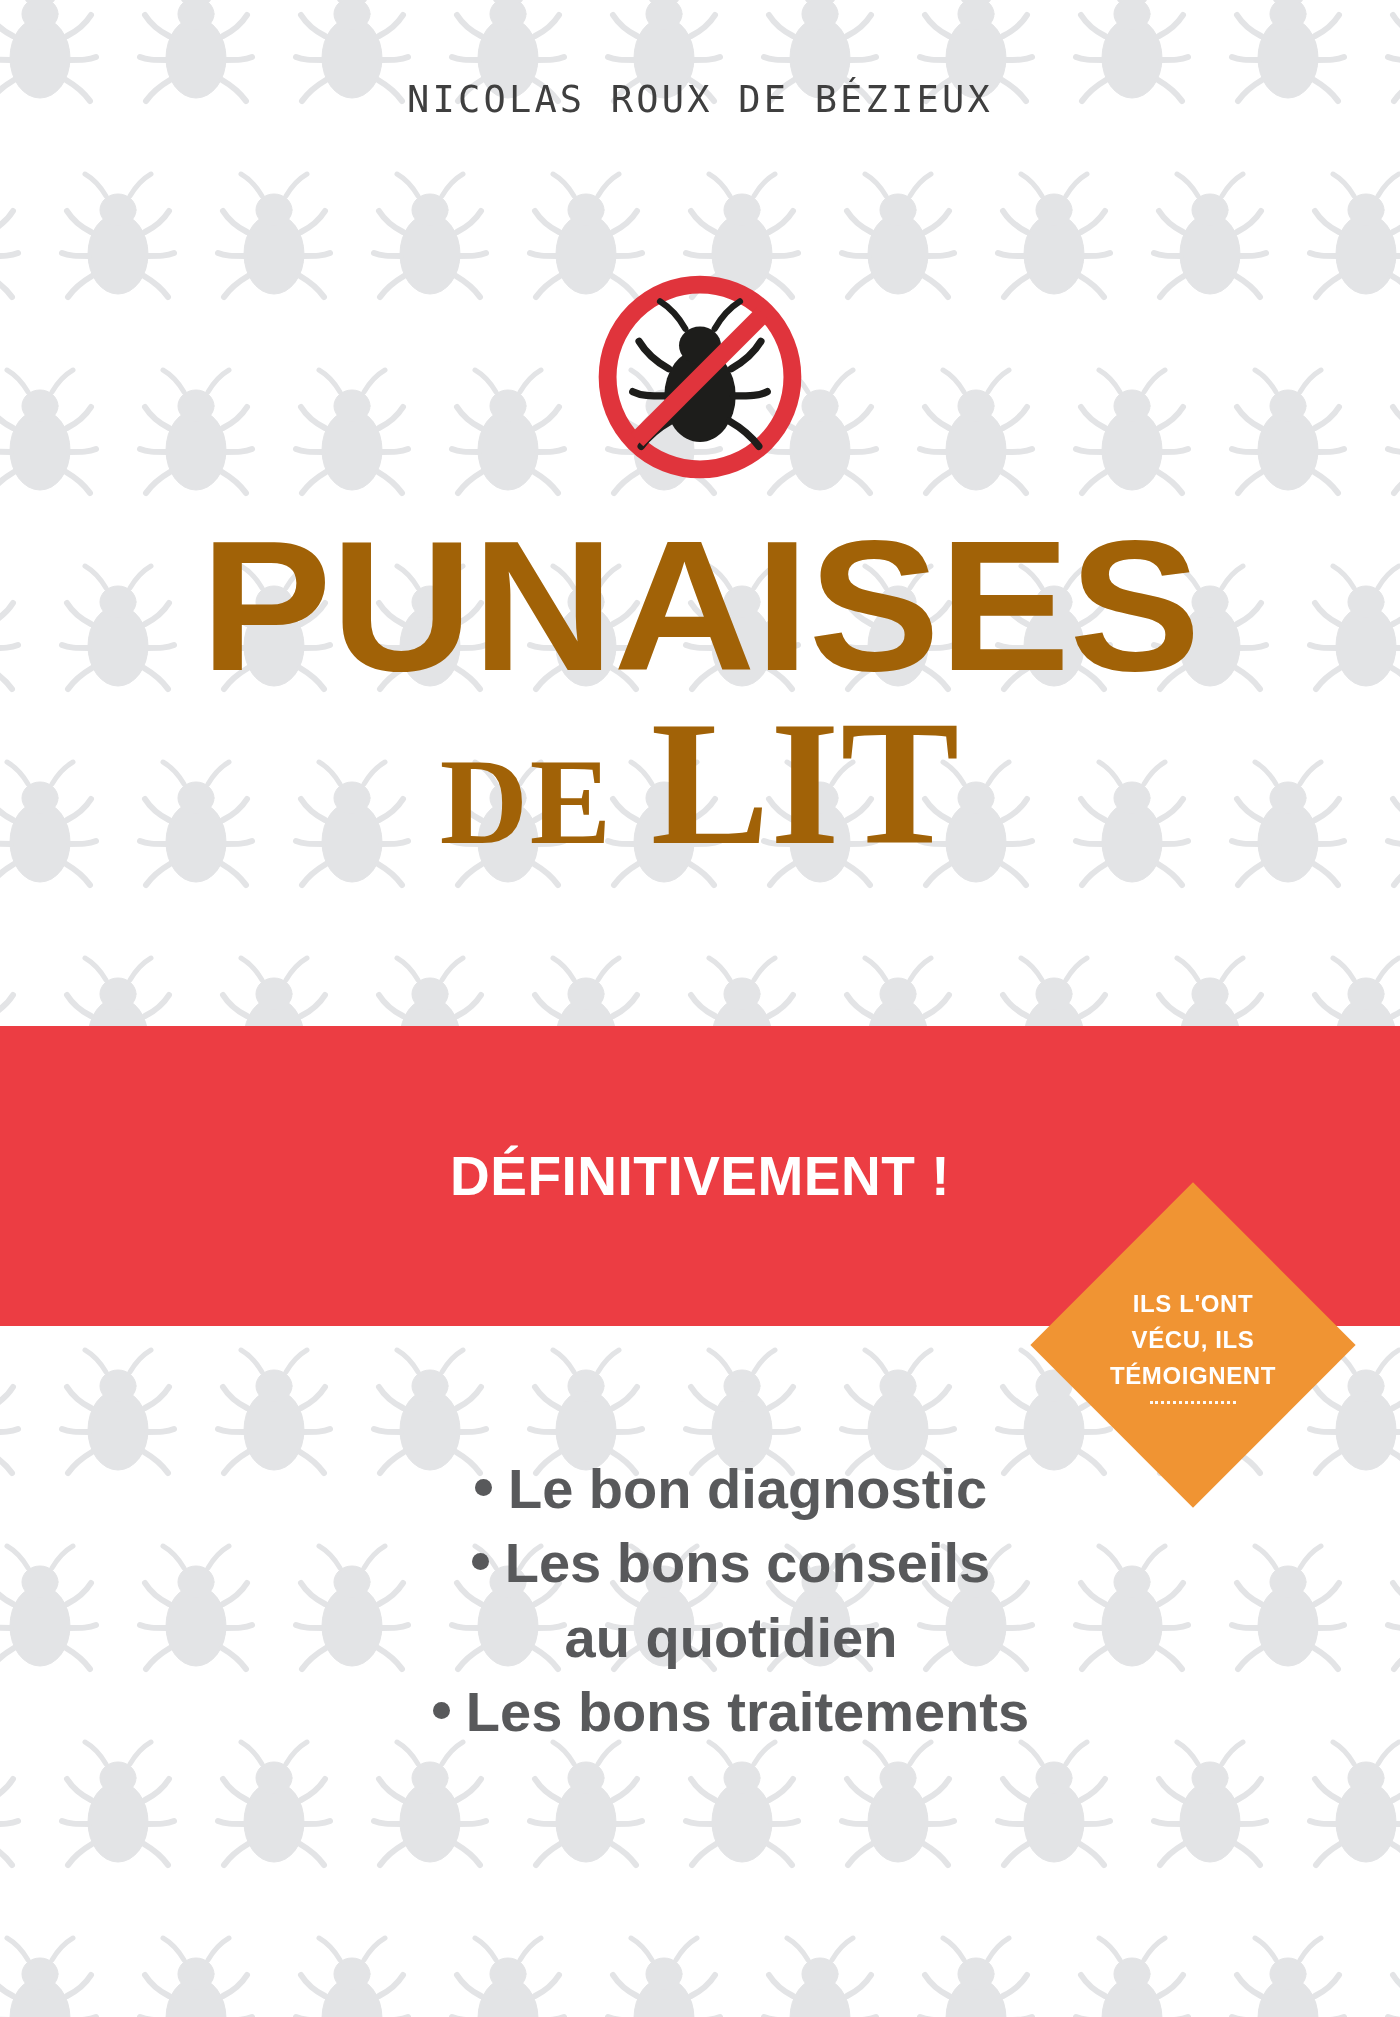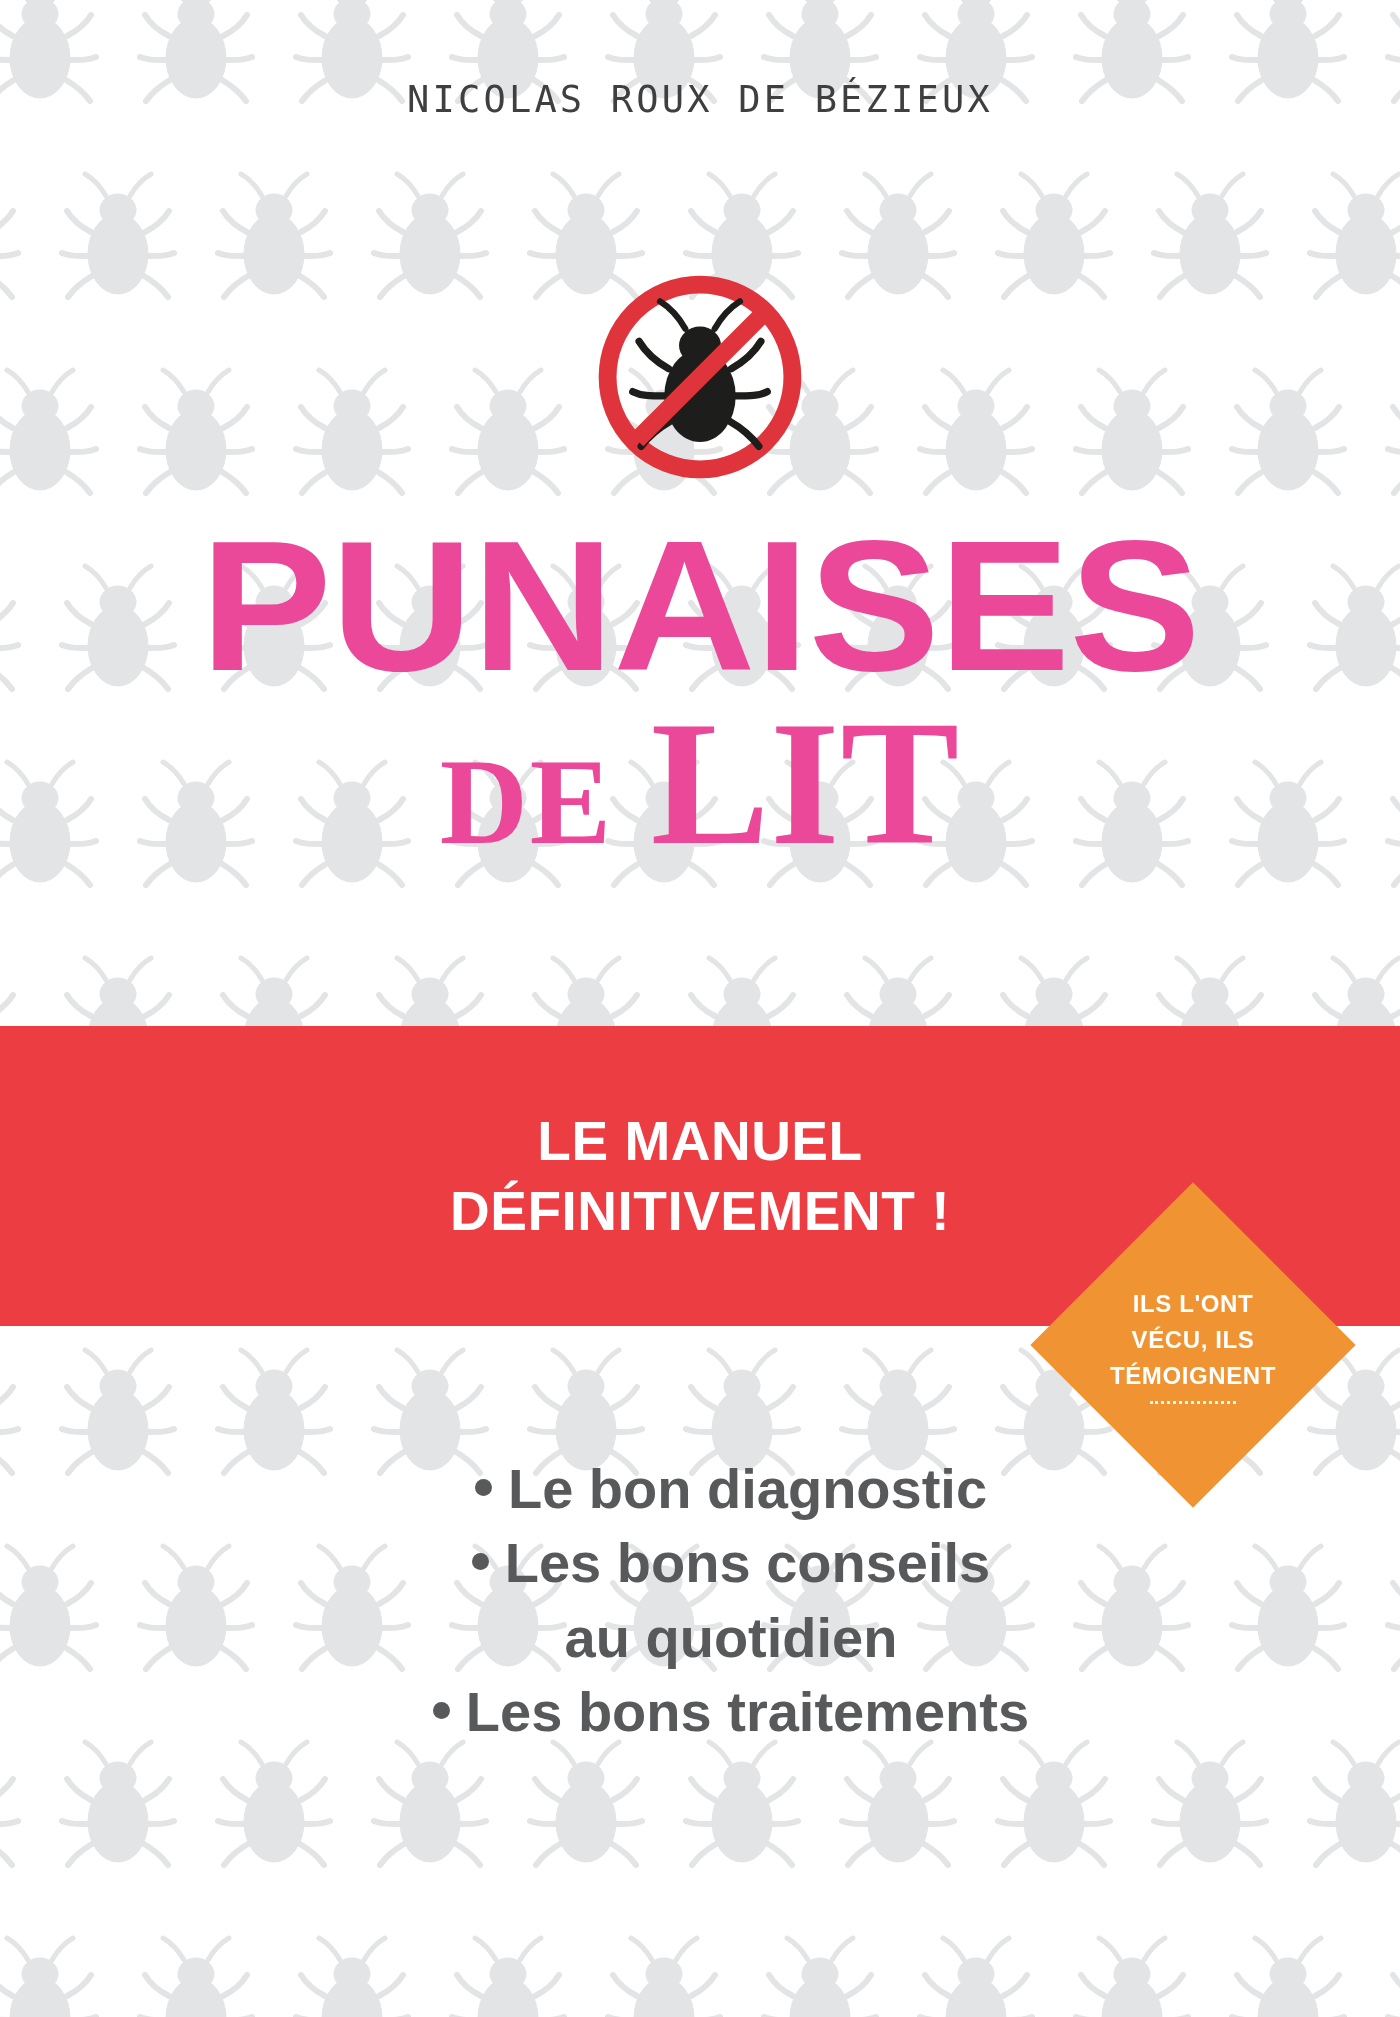--- a/index.html
+++ b/index.html
@@ -61,21 +61,21 @@
   #forbidden-sign svg { display:block; width:100%; height:100%; }
 
   
   #title-block {
     position: absolute;
     top: 520px;
     left: 0;
     width: 100%;
     z-index: 5;
     text-align: center;
-    color: #ec4899;
+    color: #a16207;
   }
   #title-line1 {
     font-size: 186px;
     line-height: 0.92;
     font-weight: 700;
     letter-spacing: -1px;
     font-family: "Liberation Sans", sans-serif;
     transform: scaleX(1.06);
   }
   #title-line2 {
@@ -1983,21 +1983,20 @@
 
   <div id="title-block">
     <div id="title-line1">PUNAISES</div>
     <div id="title-line2">
       <span class="de">DE</span>
       <span class="lit">LIT</span>
     </div>
   </div>
 
   <div id="red-banner">
-    <div class="line">LE MANUEL</div>
     <div class="line">DÉFINITIVEMENT !</div>
   </div>
 
   <div id="badge">
     <div id="badge-inner">
       <div>ILS L'ONT</div>
       <div>VÉCU, ILS</div>
       <div>TÉMOIGNENT</div>
       <div id="badge-rule"></div>
     </div>

